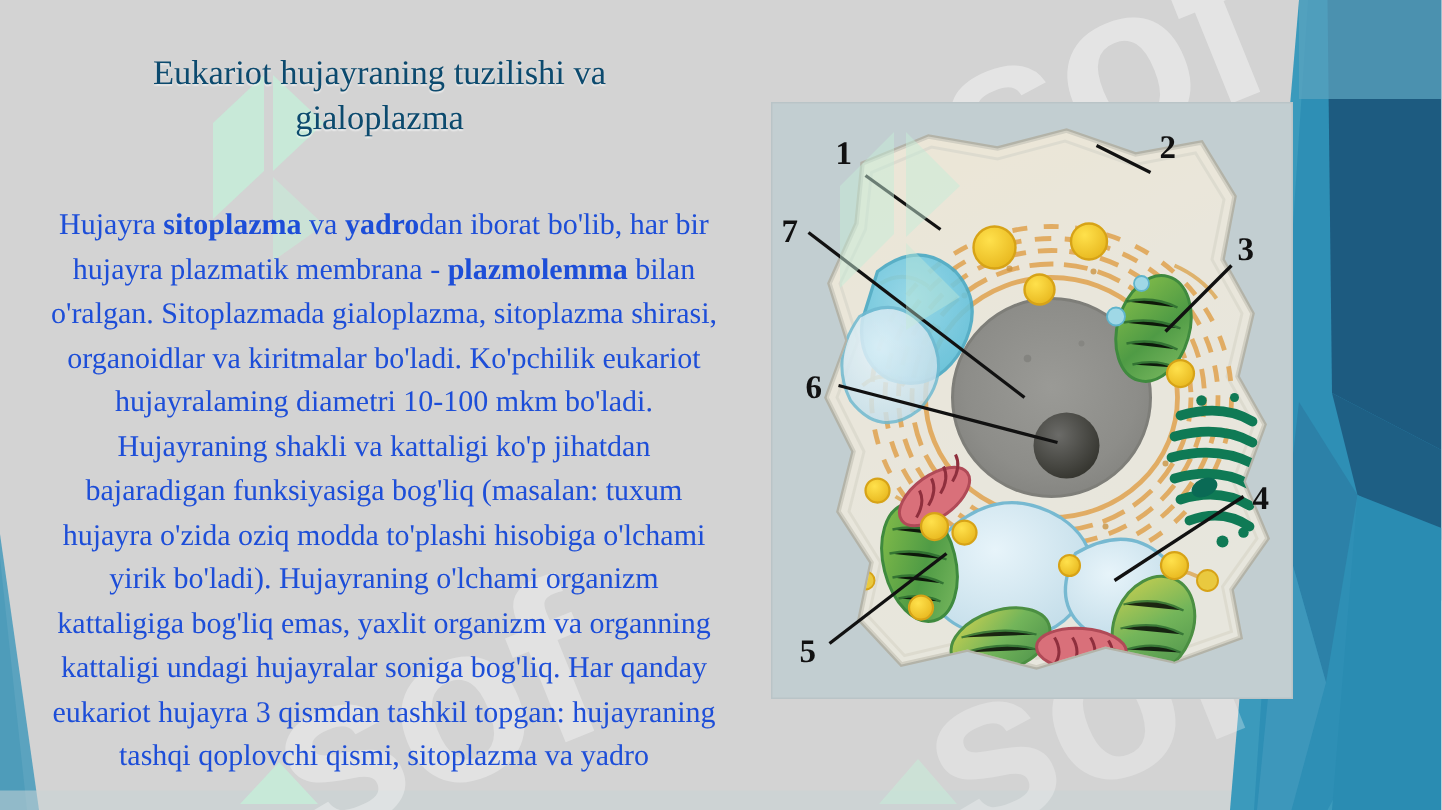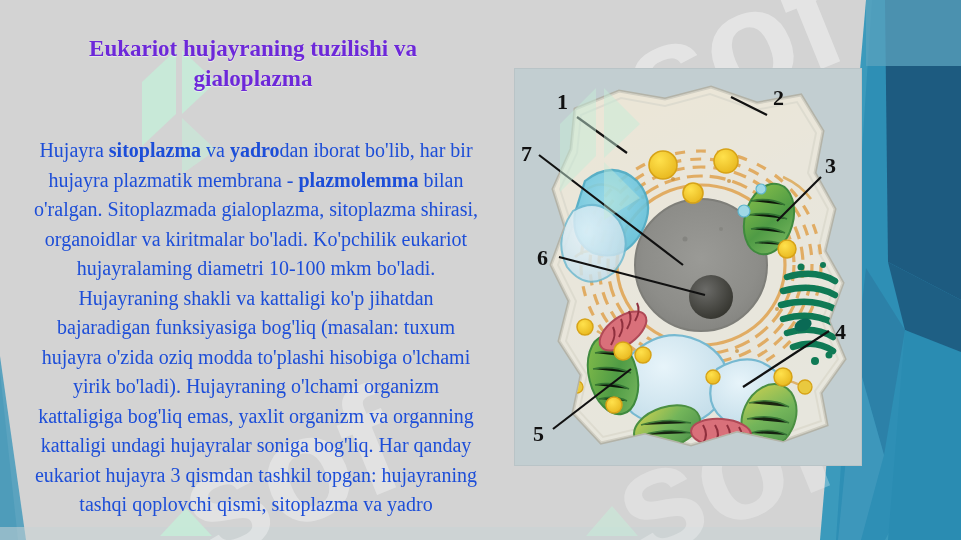--- a/index.html
+++ b/index.html
@@ -39,23 +39,23 @@
     white-space: nowrap;
   }
 
   
   .title {
     position: absolute;
     left: 28px;
     top: 34px;
     width: 450px;
     text-align: center;
-    color: #6d28d9;
+    color: #0c4a6e;
     font-size: 23px;
-    font-weight: bold;
+    font-weight: normal;
     line-height: 1.32;
     text-shadow: 0 1px 1px rgba(255,255,255,0.55);
   }
   .body-text {
     position: absolute;
     left: 32px;
     top: 136px;
     width: 448px;
     color: #1d4ed8;
     font-size: 20px;

